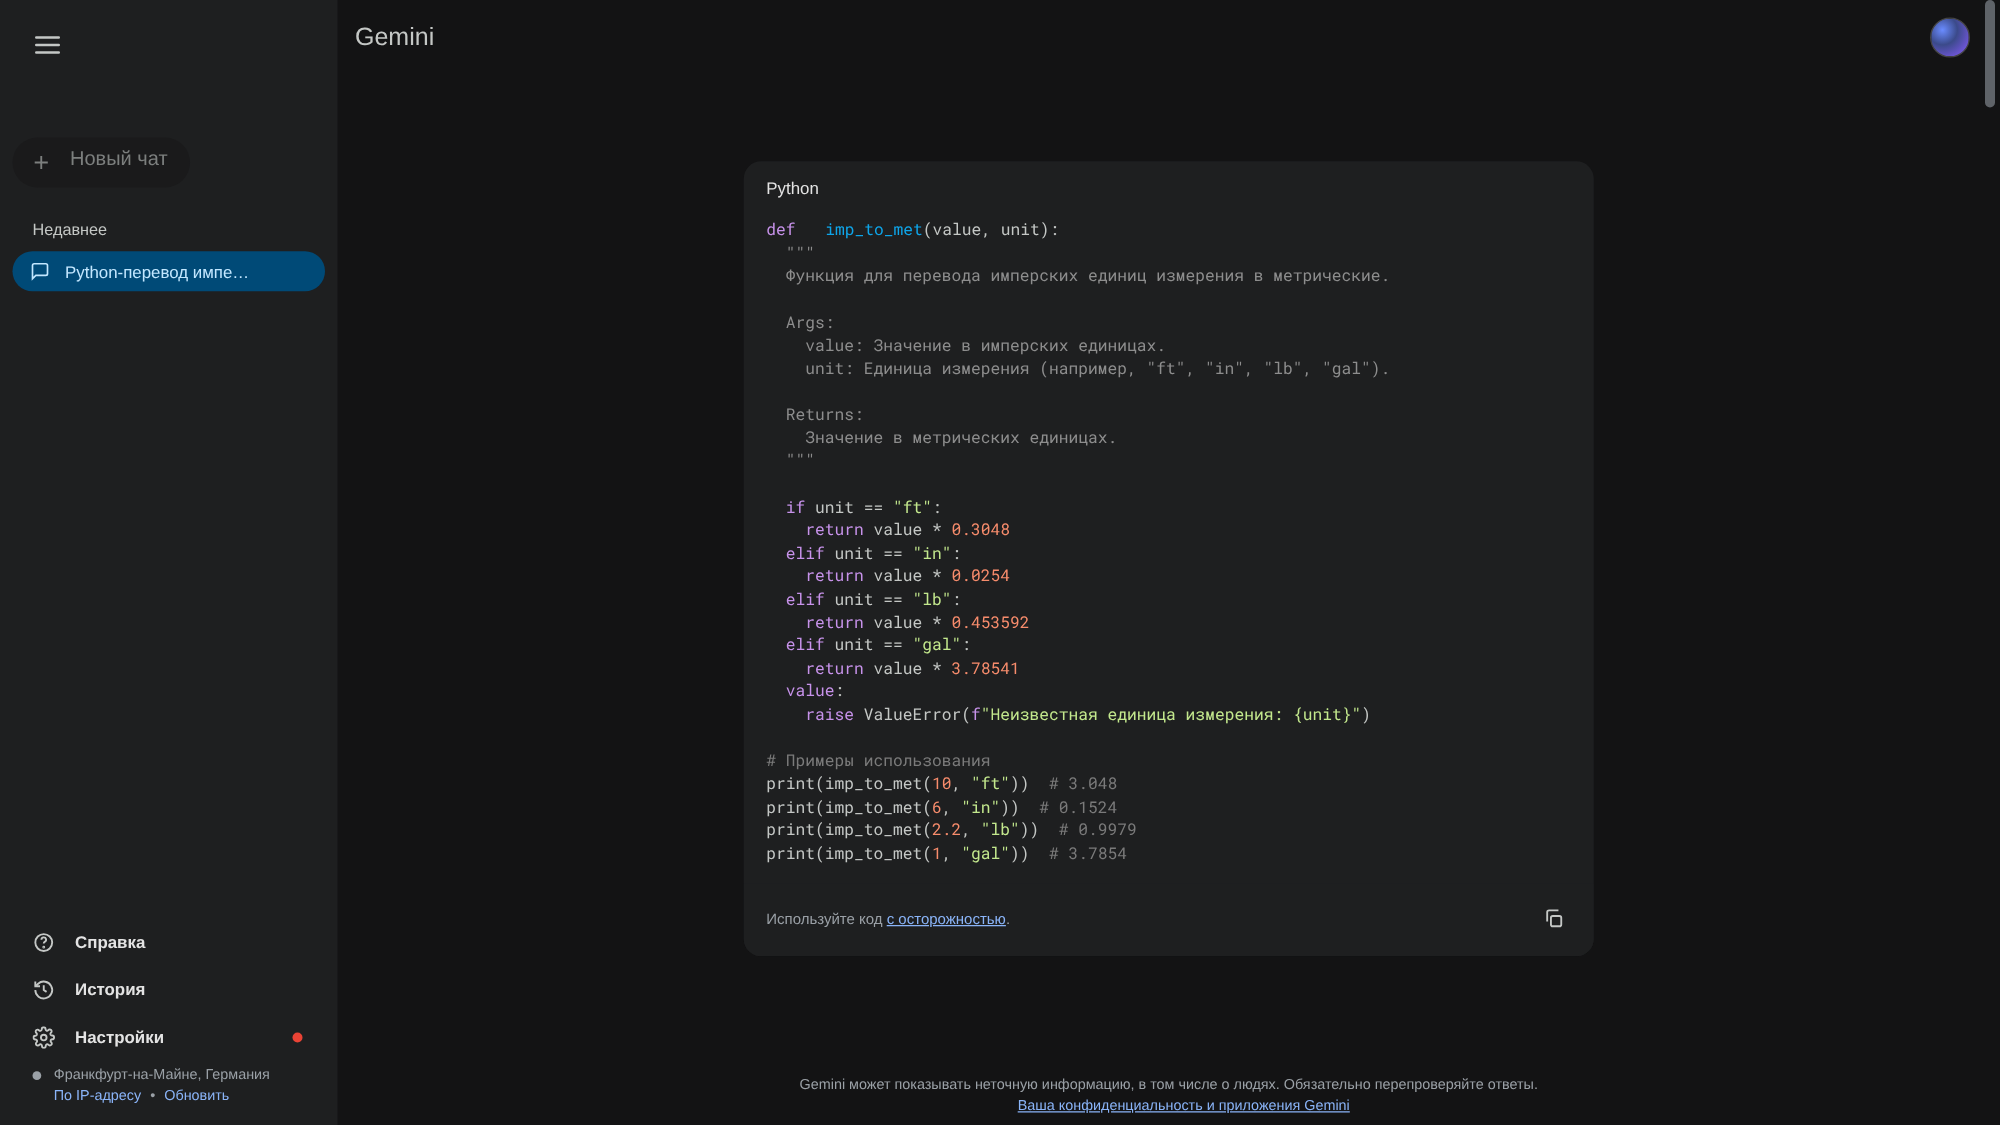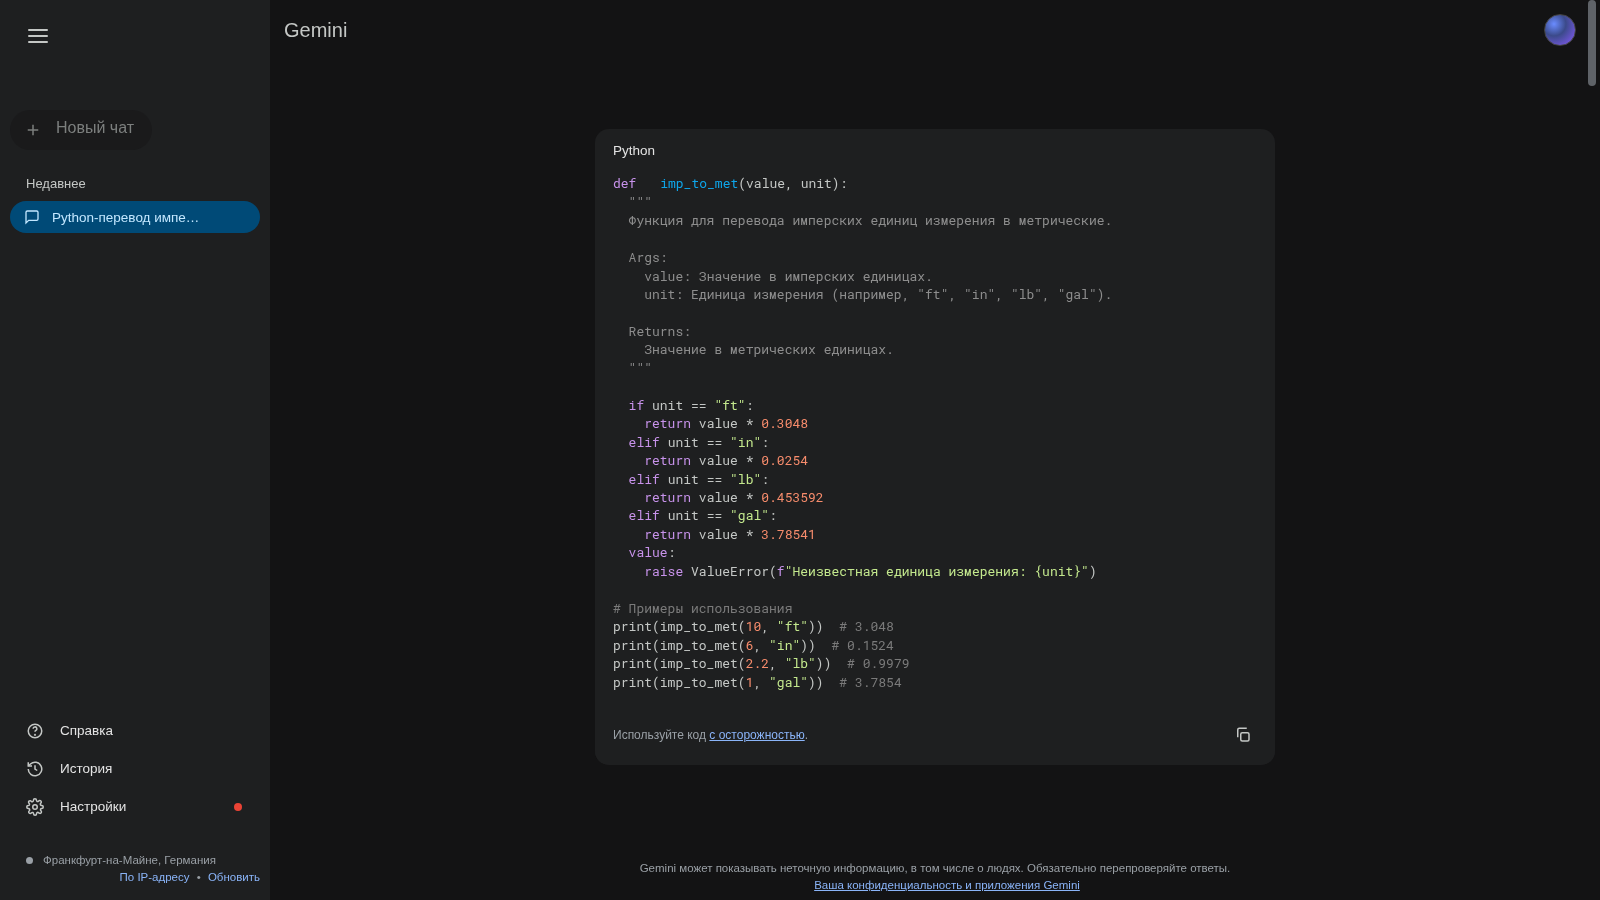--- a/index.html
+++ b/index.html
@@ -65,33 +65,33 @@
   .chat-item .chat-icon { margin-right: 12px; display:flex; }
   .sidebar-spacer { flex: 1; }
   .side-link {
     display: flex; align-items: center;
     padding: 10px 16px;
     border-radius: 22px;
     cursor: pointer;
     font-size: 13.5px;
     color: #e3e3e3;
     position: relative;
+    font-weight: bold;
   }
   .side-link svg { margin-right: 16px; }
   .dot {
     position: absolute; right: 18px; top: 50%; transform: translateY(-50%);
     width: 8px; height: 8px; border-radius: 50%; background: #ea4335;
   }
   .location {
-    margin-top: 26px;
+    margin-top: 3px;
     padding-left: 16px;
     font-size: 11.5px;
     color: #9aa0a6;
     line-height: 1.5;
-    text-align: right;
   }
   .location .row1 { display:flex; align-items:center; }
   .loc-dot { width:7px; height:7px; border-radius:50%; background:#9aa0a6; margin-right:10px; }
   .location a { color: #8ab4f8; text-decoration: none; cursor: pointer; }
   .loc-sep { margin: 0 4px; }
 
   .main {
     flex: 1; position: relative;
     display: flex; flex-direction: column;
     background: #131314;

